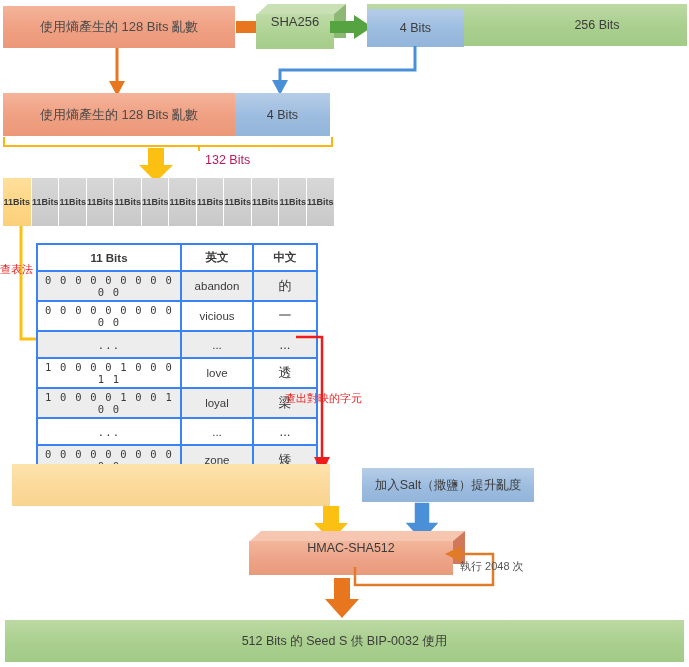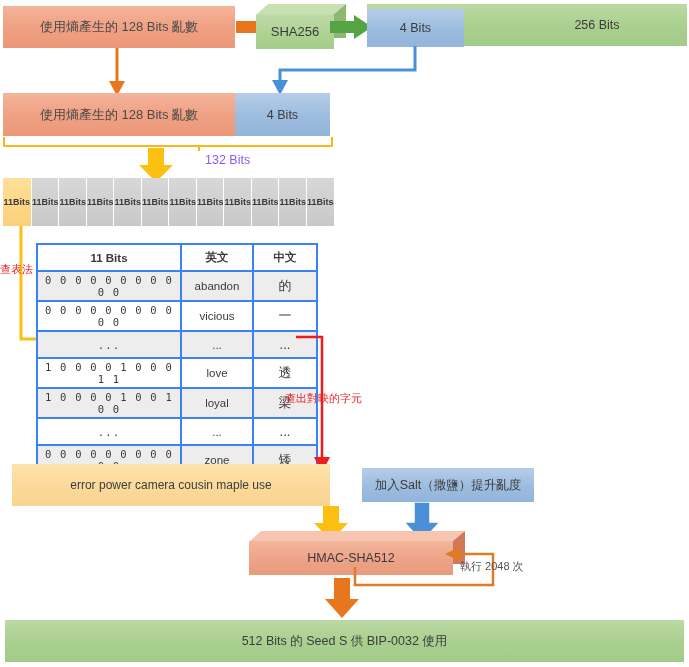--- a/index.html
+++ b/index.html
@@ -26,21 +26,21 @@
   }
   .bar-yellow{
     background:linear-gradient(180deg,#fde3ad 0%,#fbd99a 55%,#f9d490 100%);
     color:#3c3c3c;
   }
 
   
   .box3d{position:absolute;}
   .box3d .face{position:absolute;left:0;top:10px;right:12px;bottom:0;
     background:linear-gradient(180deg,#bfdba8 0%,#aed294 55%,#a5cc89 100%);
-    display:flex;align-items:center;justify-content:center;}
+    display:flex;align-items:flex-start;justify-content:center;}
   .box3d .top{position:absolute;left:0;top:0;right:0;height:11px;
     background:#c8e0b3;
     clip-path:polygon(12px 0,100% 0,calc(100% - 12px) 100%,0 100%);}
   .box3d .side{position:absolute;right:0;top:0;width:13px;bottom:11px;
     background:#8cb873;
     clip-path:polygon(0 11px,100% 0,100% calc(100% - 0px),0 100%);}
 
   .box3d-o .face{background:linear-gradient(180deg,#f3b69c 0%,#eda387 55%,#e99a7b 100%);}
   .box3d-o .top{background:#f7c6b0;}
   .box3d-o .side{background:#d0785a;}
@@ -133,21 +133,21 @@
 <div class="abs bar-blue ctr" style="left:235px;top:93px;width:95px;height:43px;font-size:12.5px;">
   <span>4 Bits</span>
 </div>
 
 <div class="abs" style="left:3px;top:137px;width:330px;height:14px;">
   <svg width="330" height="14" viewBox="0 0 330 14">
     <polyline points="1,0 1,9 329,9 329,0" fill="none" stroke="#fbb612" stroke-width="2"></polyline>
     <line x1="196" y1="9" x2="196" y2="14" stroke="#fbb612" stroke-width="2"></line>
   </svg>
 </div>
-<div class="abs lbl" style="left:205px;top:153px;font-size:12.5px;color:#8b5cf6;">132 Bits</div>
+<div class="abs lbl" style="left:205px;top:153px;font-size:12.5px;color:#be185d;">132 Bits</div>
 
 <div class="fatarrow" style="left:139px;top:148px;width:34px;height:34px;">
   <svg width="34" height="34" viewBox="0 0 34 34">
     <polygon points="9,0 25,0 25,17 34,17 17,34 0,17 9,17" fill="#fcc013"></polygon>
   </svg>
 </div>
 
 <div class="abs" id="chips-row" style="left:3px;top:178px;width:330px;height:48px;">
     <div class="chip11 first" style="left: 0px; width: 27.5px;">
       <span>11</span>
@@ -264,21 +264,20 @@
 <div class="abs" style="left:296px;top:333px;width:40px;height:140px;">
   <svg width="40" height="140" viewBox="0 0 40 140">
     <polyline points="0,4 26,4 26,126" fill="none" stroke="#ee1c1c" stroke-width="2.5"></polyline>
     <polygon points="26,140 18,124 34,124" fill="#ee1c1c"></polygon>
   </svg>
 </div>
 <div class="abs smallnote" style="left:285px;top:391px;">查出對映的字元</div>
 
 <div class="abs bar-yellow" style="left:12px;top:464px;width:318px;height:42px;display:flex;align-items:center;justify-content:center;">
   <div style="text-align:center;line-height:16px;font-size:12px;">
-    <div>error power camera cousin maple use</div>
   </div>
 </div>
 
 <div class="abs bar-blue ctr" style="left:362px;top:468px;width:172px;height:34px;font-size:12.5px;">
   <span>加入Salt（撒鹽）提升亂度</span>
 </div>
 
 <div class="fatarrow" style="left:314px;top:506px;width:34px;height:35px;">
   <svg width="34" height="35" viewBox="0 0 34 35">
     <polygon points="9,0 25,0 25,17 34,17 17,35 0,17 9,17" fill="#fcc013"></polygon>

